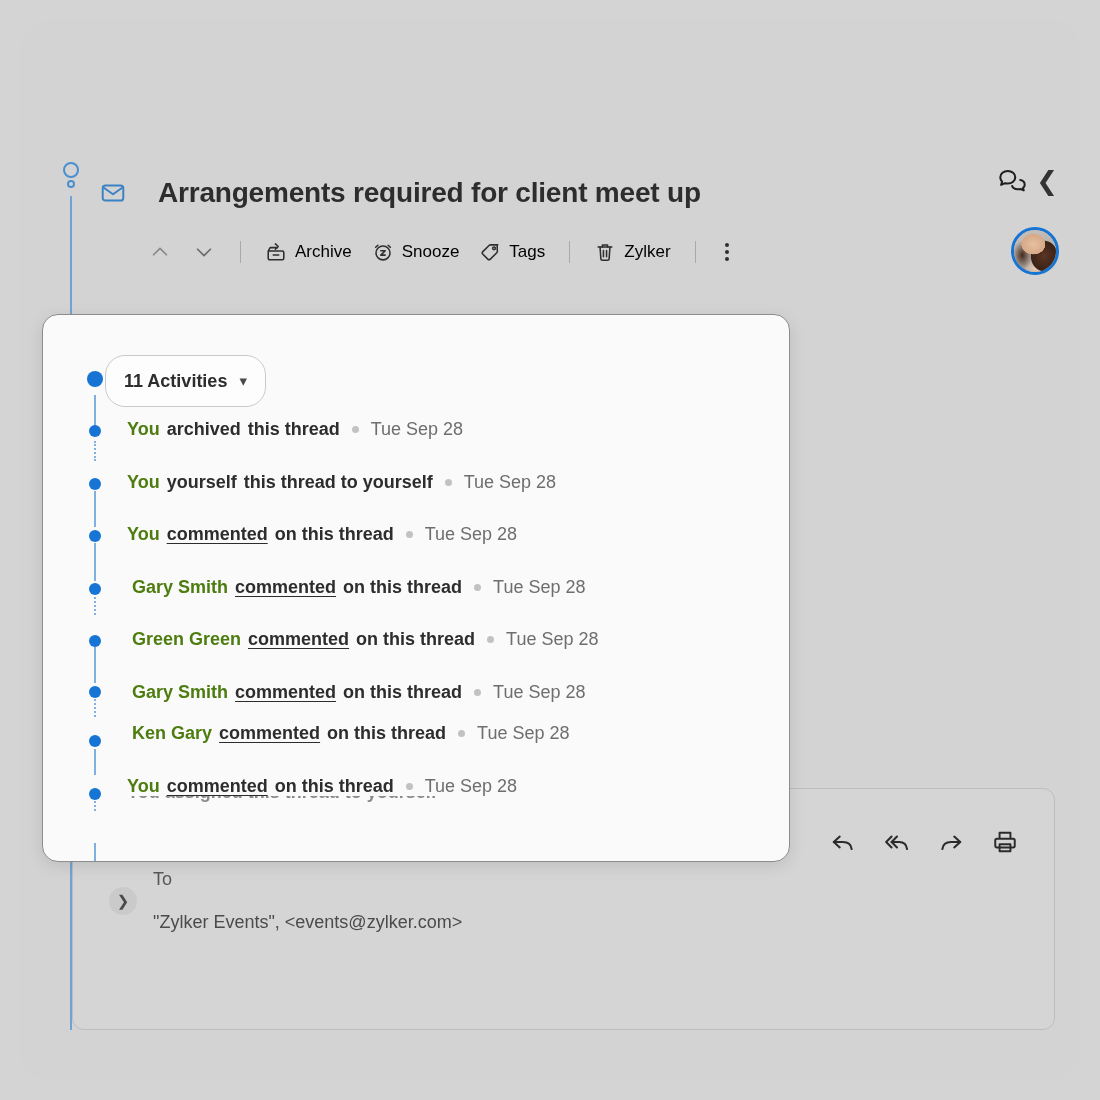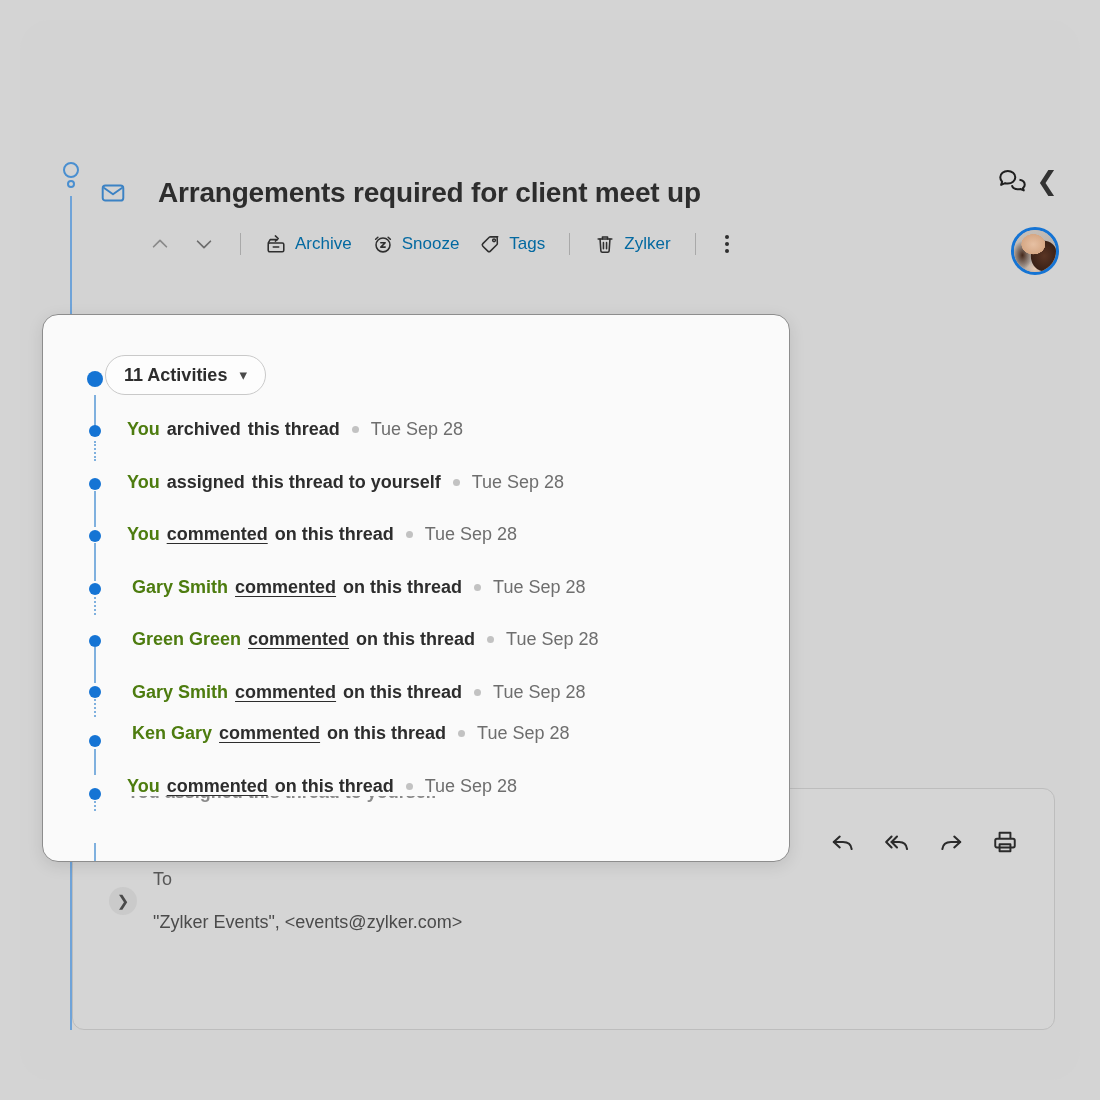--- a/index.html
+++ b/index.html
@@ -88,24 +88,24 @@
       radial-gradient(ellipse 40% 34% at 46% 34%, #e6c0a3 0%, #d6a885 70%, rgba(0,0,0,0) 72%),
       radial-gradient(ellipse 44% 50% at 72% 62%, #5a3524 0%, #3a2116 70%, rgba(0,0,0,0) 75%),
       radial-gradient(ellipse 30% 44% at 20% 60%, #46291b 0%, rgba(70,41,27,0) 78%),
       radial-gradient(ellipse 36% 26% at 50% 92%, #e8cbb4 0%, rgba(232,203,180,0) 75%),
       linear-gradient(160deg, #c9c2bc 0%, #a9a29c 100%);
   }
 
   
   #toolbar {
     position: absolute;
-    left: 118px; top: 204px;
+    left: 118px; top: 212px;
     height: 40px;
     display: flex; align-items: center; gap: 0px;
-    font-size: 17px; color: #0369a1;
+    font-size: 17px; color: #000000;
   }
   .tb-icon-btn {
     width: 44px; height: 36px;
     display: flex; align-items: center; justify-content: center;
     color: #7b7b7b;
   }
   .tb-sep {
     width: 1px; height: 22px; background: #a9a9a9;
     margin: 0 14px;
   }
@@ -167,21 +167,21 @@
     overflow: hidden;
   }
   #activities-inner {
     position: absolute; inset: 0;
     padding: 40px 0 0 0;
   }
   #activities-chip {
     position: absolute;
     left: 62px; top: 40px;
     display: inline-flex; align-items: center; gap: 12px;
-    height: 40px; padding: 1px 18px;
+    height: 52px; padding: 1px 18px;
     border: 1px solid #c9c9c9; border-radius: 20px;
     background: #fdfdfd;
     font-size: 18px; font-weight: bold; color: #2d2d2d;
   }
   #activities-chip .chev {
     font-size: 15px; font-weight: normal; color: #4a4a4a;
     font-family: "DejaVu Sans", sans-serif;
   }
 
   
@@ -430,21 +430,21 @@
             <span class="sp"></span>
             <span class="verb-plain">archived</span>
             <span class="sp"></span>
             <span class="tail">this thread</span>
             <span class="bullet"></span>
             <span class="date">Tue Sep 28</span>
           </div>
           <div class="act-row" style="top: 157px; left: 84px;">
             <span class="who">You</span>
             <span class="sp"></span>
-            <span class="verb-plain">assigned</span>
+            <span class="verb-plain">yourself</span>
             <span class="sp"></span>
             <span class="tail">this thread to yourself</span>
             <span class="bullet"></span>
             <span class="date">Tue Sep 28</span>
           </div>
           <div class="act-row" style="top: 209px; left: 84px;">
             <span class="who">You</span>
             <span class="sp"></span>
             <span class="verb-link">commented</span>
             <span class="sp"></span>

